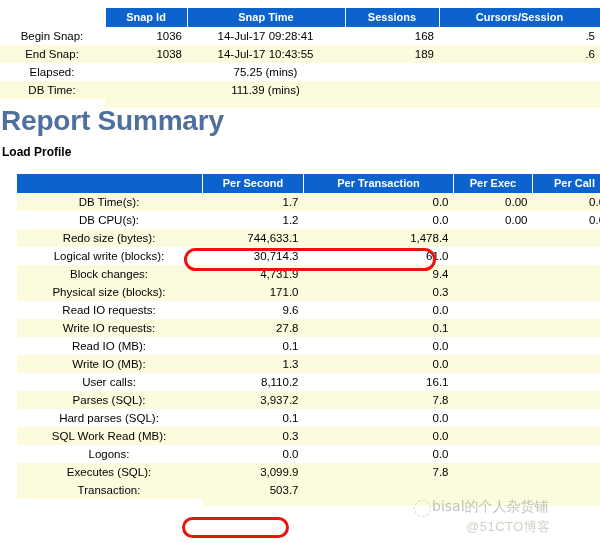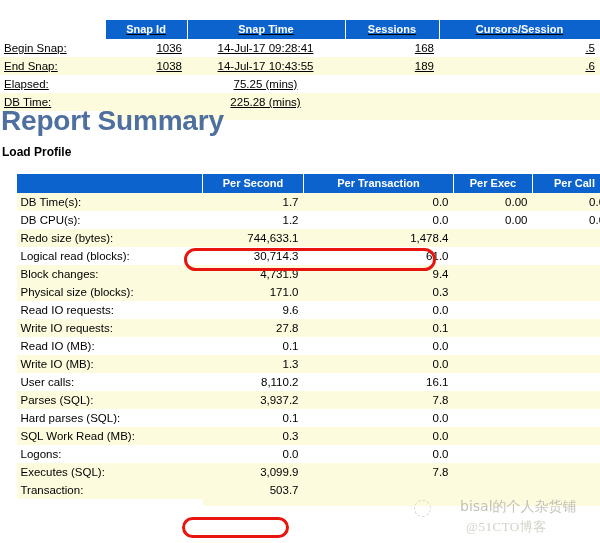--- a/index.html
+++ b/index.html
@@ -36,33 +36,32 @@
     line-height: 12px;
     white-space: nowrap;
   }
   table.awr td {
     padding: 2px 5px 2px 4px;
     line-height: 14px;
     height: 14px;
     white-space: nowrap;
     vertical-align: middle;
   }
-  td.lbl { text-align: left; padding-left: 2px; }
+  td.lbl { text-align: center; padding-left: 2px; }
   td.num { text-align: right; }
   td.ctr { text-align: center; }
   .cream { background: #fcfbdd; }
   .white { background: #ffffff; }
 
   
   #snap-table {
     position: absolute;
     left: 0px;
-    top: 20px;
+    top: 8px;
     width: 600px;
-    text-decoration: underline;
   }
   #snap-table th.spacer-head {
     background: transparent;
     border-left: none;
     border-right: none;
   }
   #snap-table td { font-size: 11.5px; }
   #snap-table tr.tail td { height: 9px; padding: 0; }
 
   
@@ -117,41 +116,40 @@
   
   #watermark-bisal {
     position: absolute;
     left: 432px;
     top: 498px;
     font-size: 14px;
     color: #b9b9ae;
     opacity: 0.85;
     white-space: nowrap;
     font-family: "DejaVu Sans", sans-serif;
-    margin-left: 28px;
   }
   #watermark-logo {
     position: absolute;
     left: 414px;
     top: 500px;
     width: 15px;
     height: 15px;
     border: 1.5px dashed #cfcfc4;
     border-radius: 50%;
     opacity: 0.8;
   }
   #watermark-51cto {
     position: absolute;
     left: 466px;
     top: 518px;
     font-size: 13px;
     color: #cdcdc2;
     opacity: 0.9;
     white-space: nowrap;
-    font-family: Liberation Serif, serif;
+    font-family: Liberation Sans, sans-serif;
     letter-spacing: 0.5px;
   }
 </style>
 </head>
 <body>
 
 <table class="awr" id="snap-table">
   <colgroup>
     <col style="width:105px">
     <col style="width:82px">
@@ -186,21 +184,21 @@
     <tr>
       <td class="lbl white">Elapsed:</td>
       <td class="num white"></td>
       <td class="ctr white">75.25 (mins)</td>
       <td class="num white"></td>
       <td class="num white"></td>
     </tr>
     <tr>
       <td class="lbl cream">DB Time:</td>
       <td class="num cream"></td>
-      <td class="ctr cream">225.28 (mins)</td>
+      <td class="ctr cream">111.39 (mins)</td>
       <td class="num cream"></td>
       <td class="num cream"></td>
     </tr>
     <tr class="tail">
       <td class="white"></td>
       <td class="cream"></td>
       <td class="cream"></td>
       <td class="cream"></td>
       <td class="cream"></td>
     </tr>
@@ -243,21 +241,21 @@
         <td class="num white">0.00</td>
       </tr>
       <tr>
         <td class="lbl cream">Redo size (bytes):</td>
         <td class="num cream">744,633.1</td>
         <td class="num cream">1,478.4</td>
         <td class="num cream"></td>
         <td class="num cream"></td>
       </tr>
       <tr>
-        <td class="lbl white">Logical read (blocks):</td>
+        <td class="lbl white">Logical write (blocks):</td>
         <td class="num white">30,714.3</td>
         <td class="num white">61.0</td>
         <td class="num white"></td>
         <td class="num white"></td>
       </tr>
       <tr>
         <td class="lbl cream">Block changes:</td>
         <td class="num cream">4,731.9</td>
         <td class="num cream">9.4</td>
         <td class="num cream"></td>

